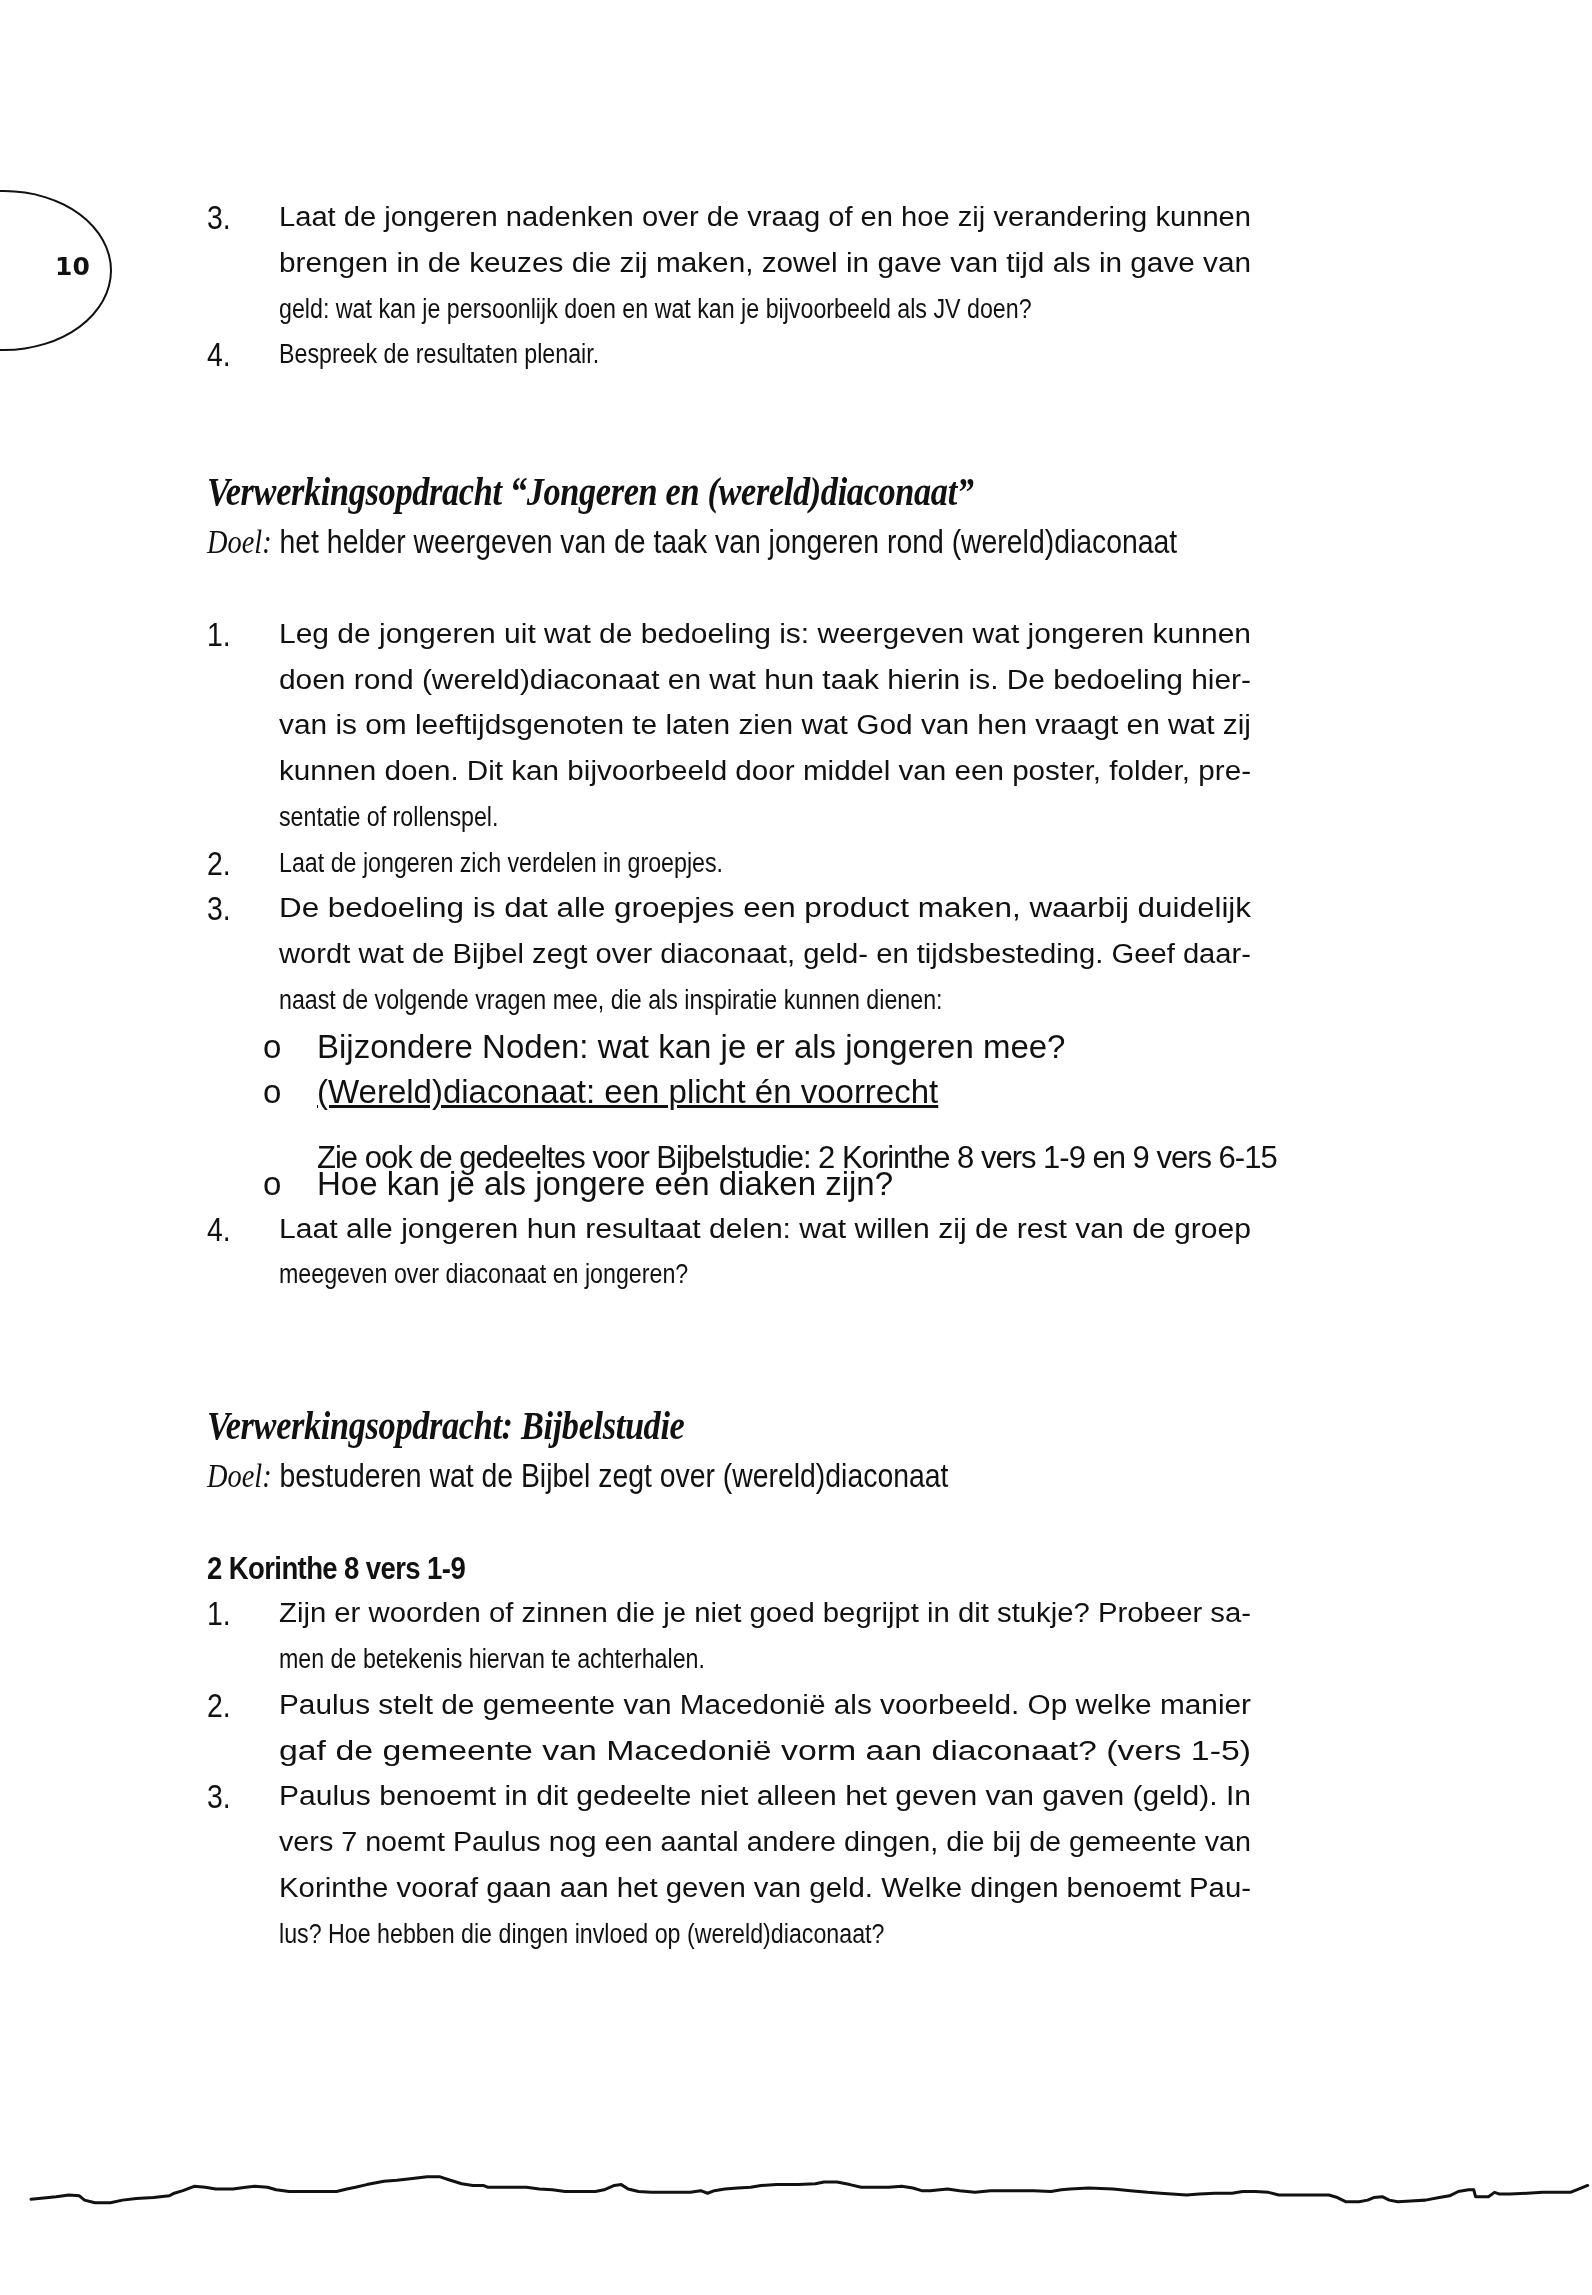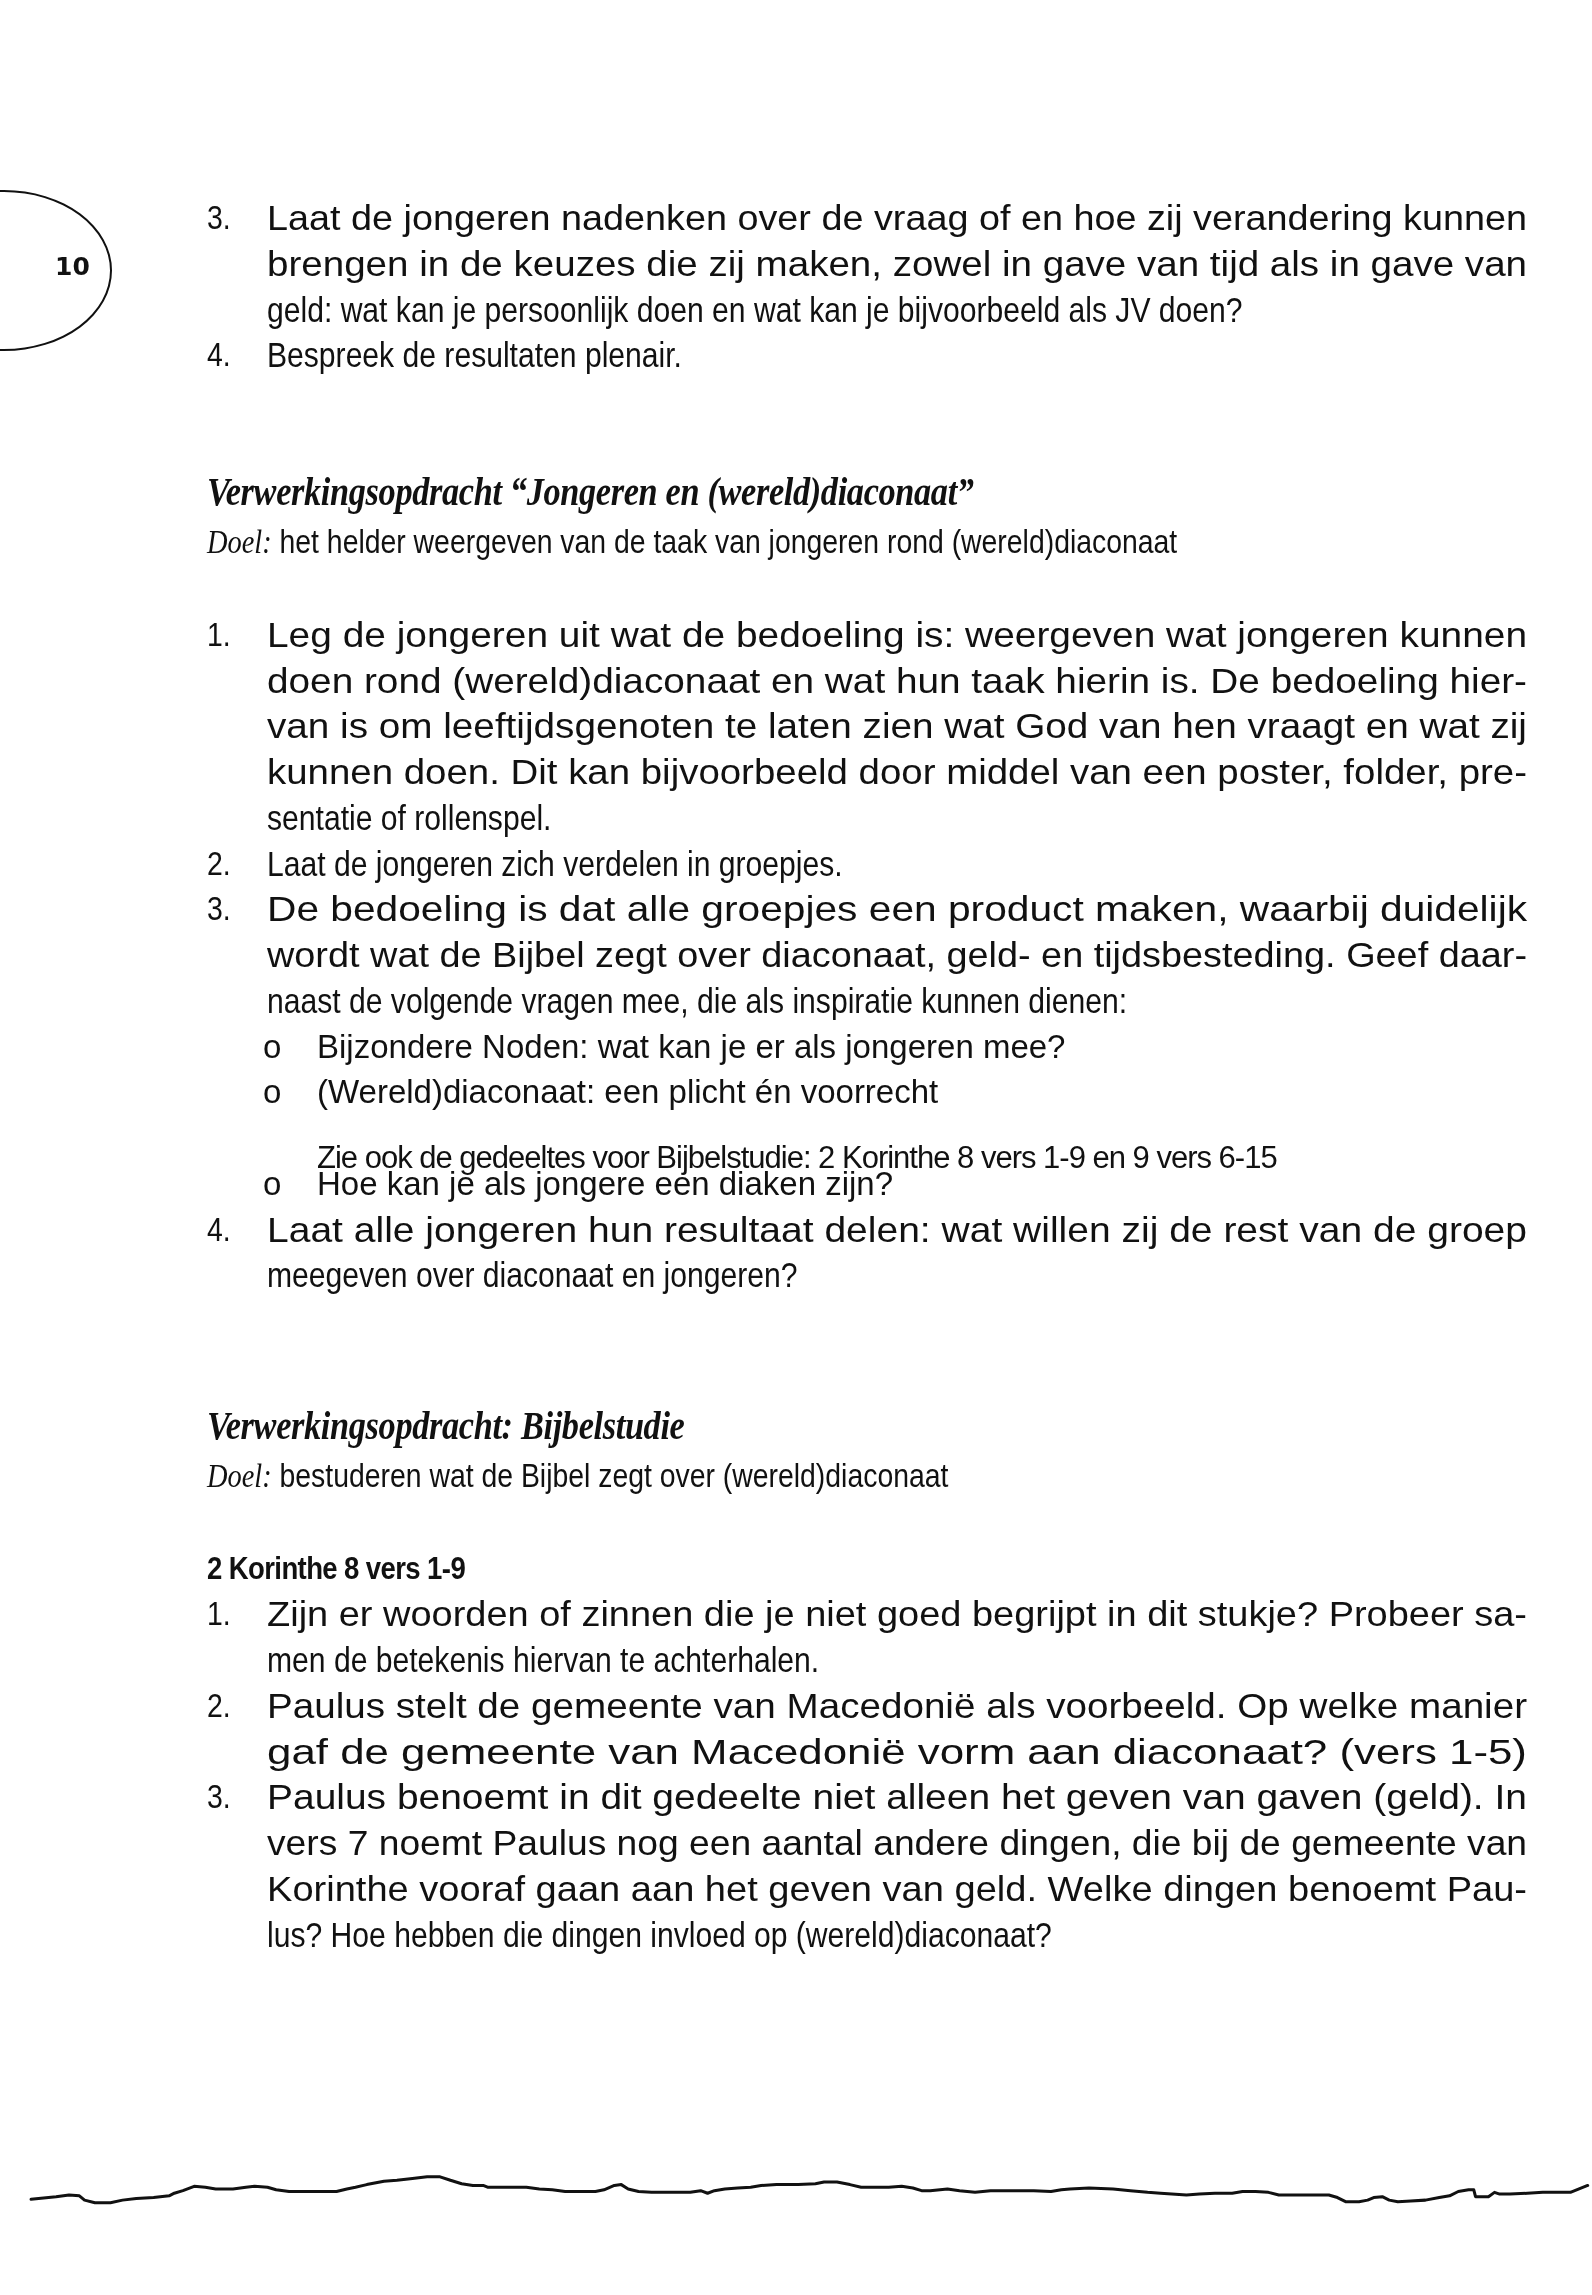--- a/index.html
+++ b/index.html
@@ -24,22 +24,22 @@
   .line, .heading, .goal, .subhead {
     position: absolute; left: 0; white-space: nowrap;
     font-family: "Liberation Sans Narrow", "Liberation Sans", sans-serif;
   }
   .num {
     position: absolute; left: 0;
     font-size: 33px; line-height: 47px;
     transform: scaleX(0.86); transform-origin: left center;
   }
   .txt {
-    position: absolute; left: 60px; width: 1181px;
-    font-size: 35px; line-height: 47px; white-space: nowrap;
+    position: absolute; left: 72px; width: 1181px;
+    font-size: 27px; line-height: 47px; white-space: nowrap;
   }
   .txt span.t { display: inline-block; transform-origin: left center; }
   .justify { text-align: justify; text-align-last: justify; }
   .sub-bullet { position: absolute; left: 56px; font-size: 33px; line-height: 47px; }
   .sub-txt { position: absolute; left: 110px; font-size: 33px; line-height: 47px; white-space: nowrap; }
   .sub-note { position: absolute; left: 110px; font-size: 31px; line-height: 47px; white-space: nowrap; letter-spacing: -1px; margin-top: 20px; }
   .heading {
     font-family: "Liberation Serif", serif; font-style: italic; font-weight: bold;
     font-size: 39px; line-height: 52px; letter-spacing: -0.4px;
   }
@@ -80,21 +80,21 @@
     <div class="txt" style="top:840px"><span class="t" style="transform: scaleX(0.86);">Laat de jongeren zich verdelen in groepjes.</span></div>
 
     <div class="num" style="top:885px">3.</div>
     <div class="txt" style="top:885px"><span class="t" style="transform: scaleX(1.1627);">De bedoeling is dat alle groepjes een product maken, waarbij duidelijk</span></div>
     <div class="txt" style="top:931px"><span class="t" style="transform: scaleX(1.0812);">wordt wat de Bijbel zegt over diaconaat, geld- en tijdsbesteding. Geef daar-</span></div>
     <div class="txt" style="top:977px"><span class="t" style="transform: scaleX(0.86);">naast de volgende vragen mee, die als inspiratie kunnen dienen:</span></div>
 
     <div class="sub-bullet" style="top:1023px">o</div>
     <div class="sub-txt" style="top:1023px"><span class="t" style="transform: scaleX(0.86);">Bijzondere Noden: wat kan je er als jongeren mee?</span></div>
     <div class="sub-bullet" style="top:1068px">o</div>
-    <div class="sub-txt" style="top:1068px"><span class="t" style="transform: scaleX(0.86);">(Wereld)diaconaat: een plicht én voorrecht</span></div>
+    <div class="sub-txt" style="top:1068px"><span class="t" style="transform: scaleX(0.86); text-decoration: underline;">(Wereld)diaconaat: een plicht én voorrecht</span></div>
     <div class="sub-note" style="top:1114px"><span class="t" style="transform: scaleX(1.1741);">Zie ook de gedeeltes voor Bijbelstudie: 2 Korinthe 8 vers 1-9 en 9 vers 6-15</span></div>
     <div class="sub-bullet" style="top:1160px">o</div>
     <div class="sub-txt" style="top:1160px"><span class="t" style="transform: scaleX(0.86);">Hoe kan je als jongere een diaken zijn?</span></div>
 
     <div class="num" style="top:1206px">4.</div>
     <div class="txt" style="top:1206px"><span class="t" style="transform: scaleX(1.1146);">Laat alle jongeren hun resultaat delen: wat willen zij de rest van de groep</span></div>
     <div class="txt" style="top:1251px"><span class="t" style="transform: scaleX(0.86);">meegeven over diaconaat en jongeren?</span></div>
   </div>
 
   <div>

